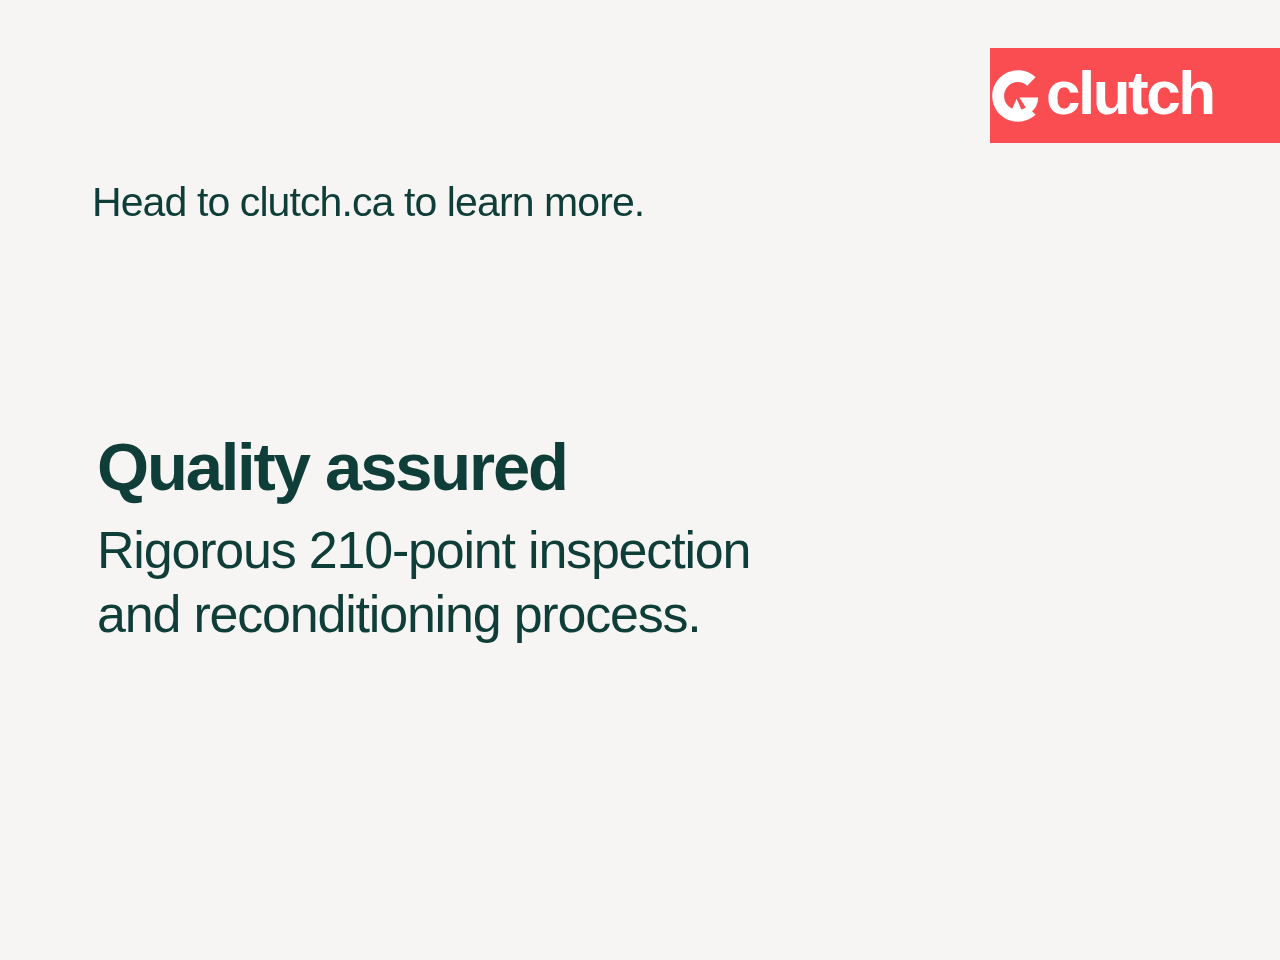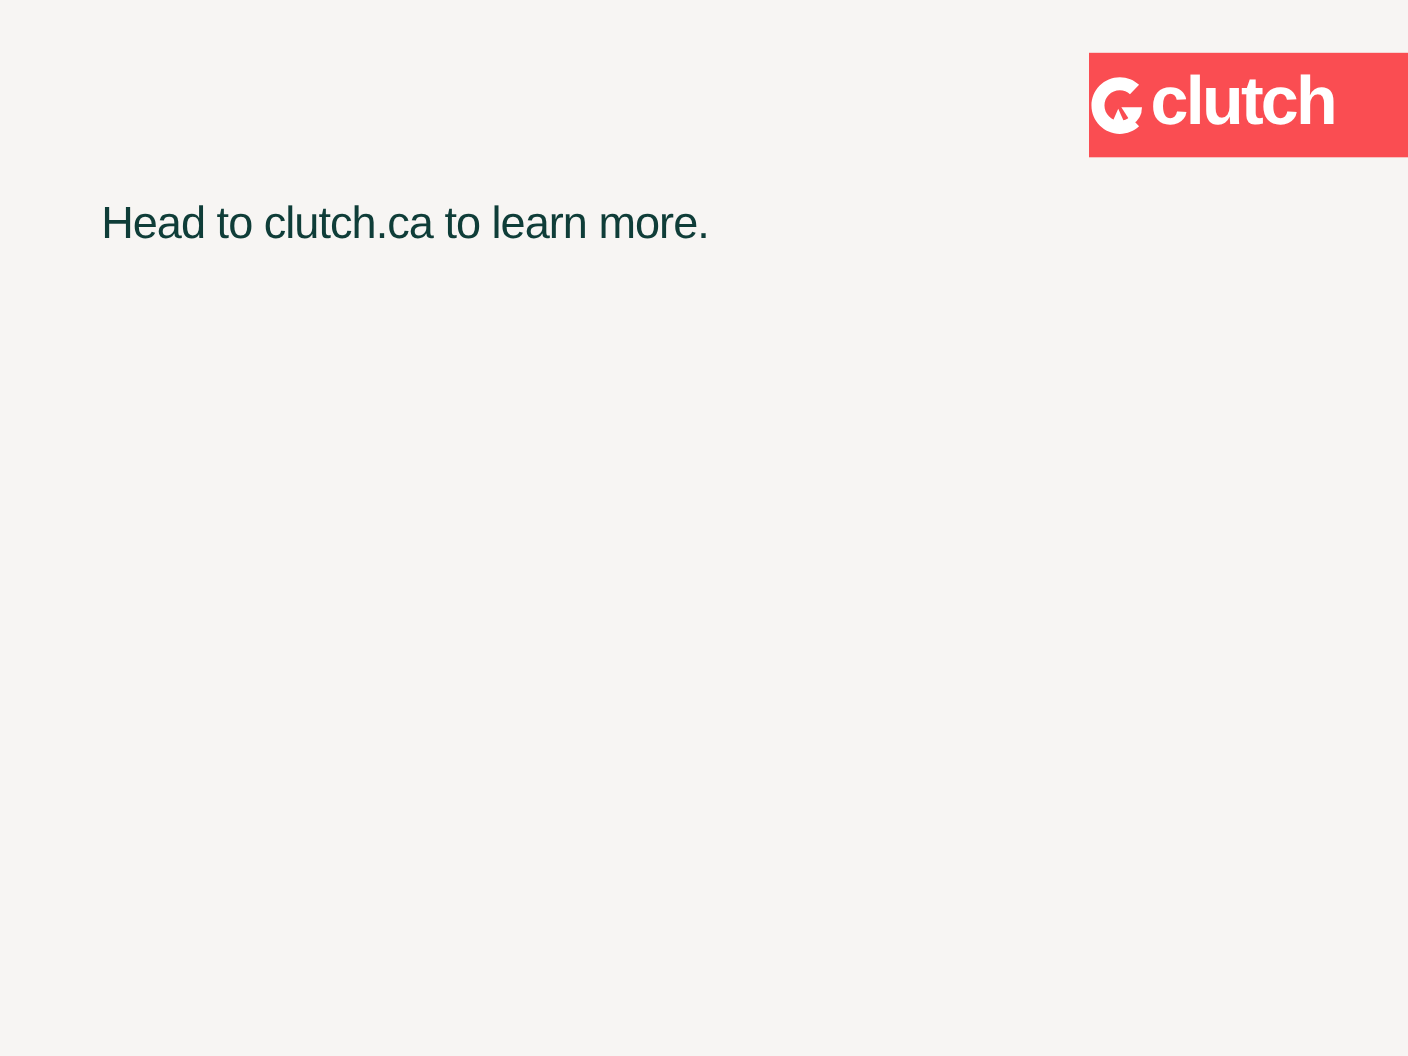--- a/index.html
+++ b/index.html
@@ -115,14 +115,21 @@
       <path fill="#ffffff" d="M47.5 55 L61.5 86.6 A33.5 33.5 0 0 1 33.5 86.6 Z"></path>
     </svg>
     <span id="brand-wordmark">clutch</span>
   </div>
 </div>
 
 <div id="content">
 
   <div id="tagline">Head to clutch.ca to learn more.</div>
 
+  <div id="message-block">
+    <div id="headline">Quality assured</div>
+    <div id="subcopy">
+      <span class="line">Rigorous 210-point inspection</span>
+      <span class="line">and reconditioning process.</span>
+    </div>
+  </div>
 
 </div>
 
 </body></html>

